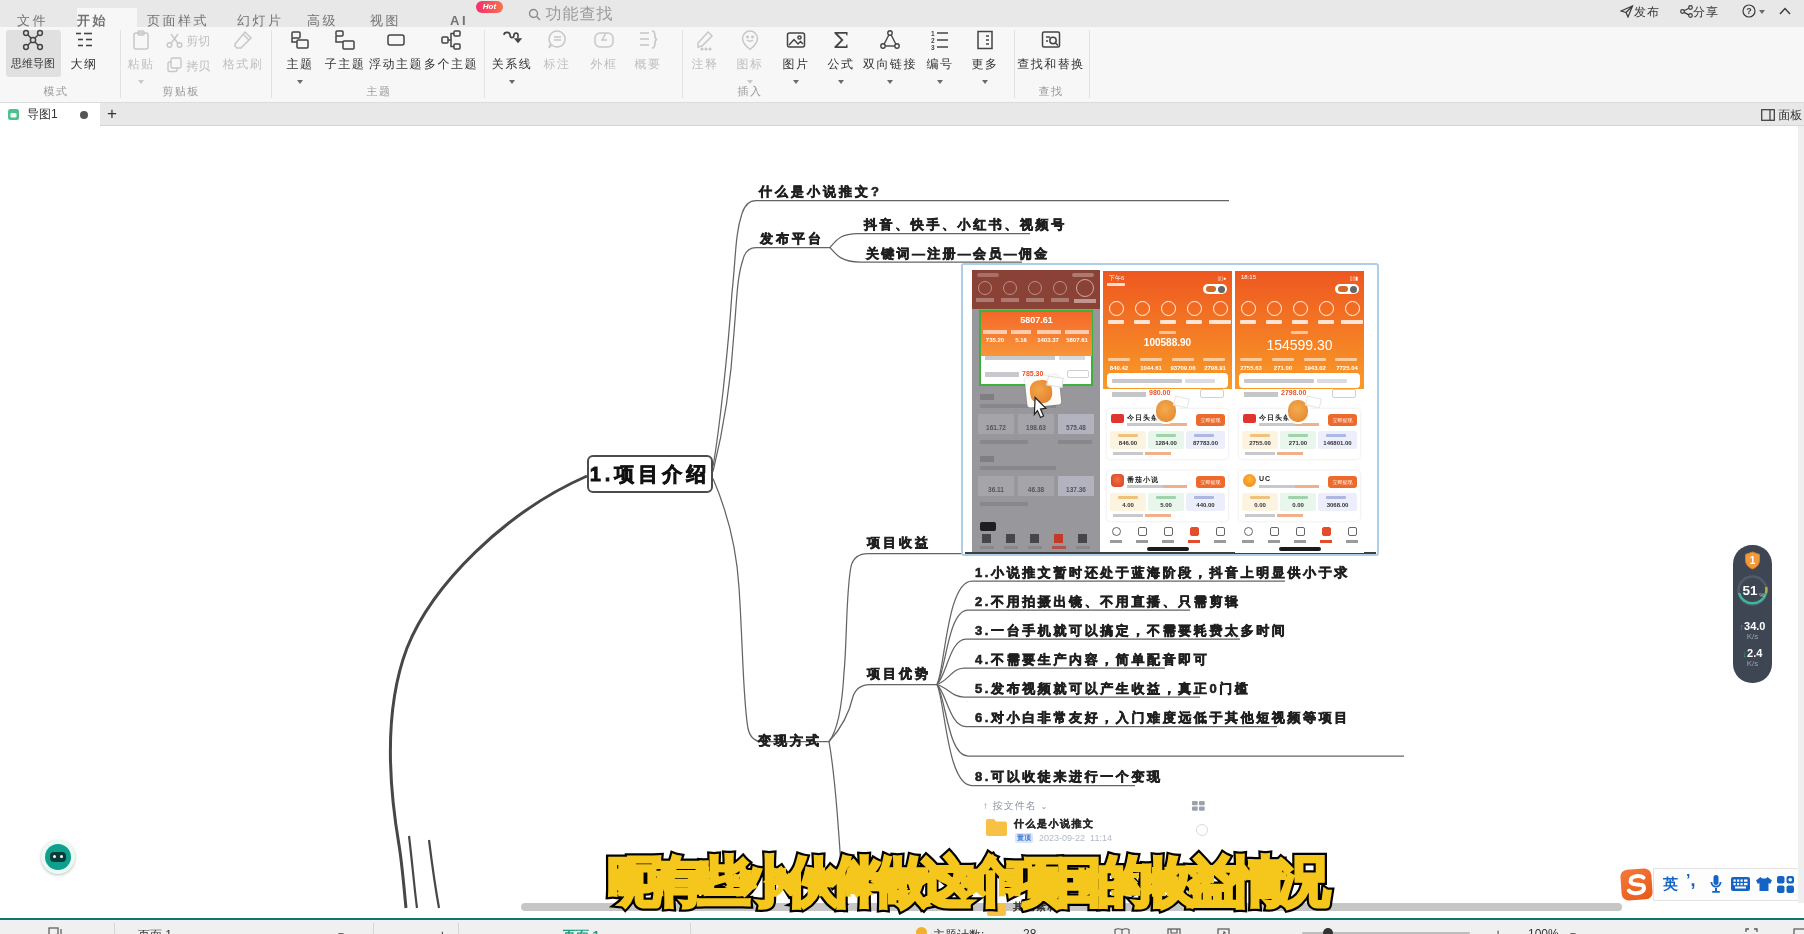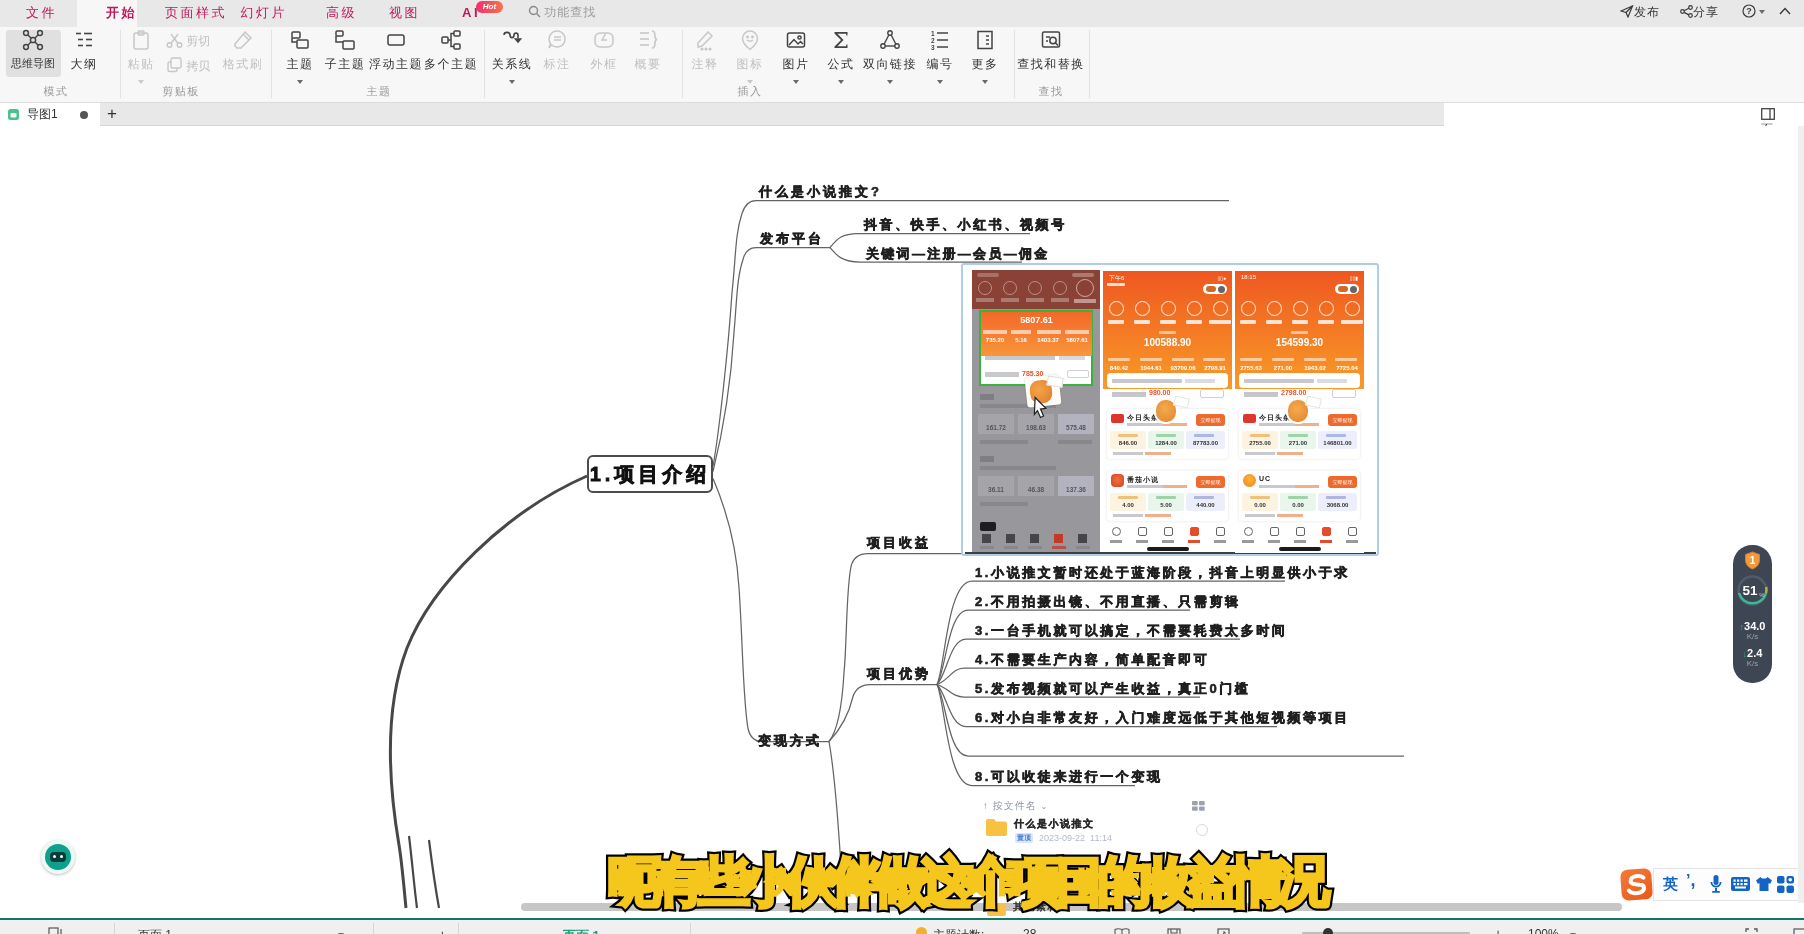--- a/index.html
+++ b/index.html
@@ -1,37 +1,37 @@
 <!DOCTYPE html>
 <html><head><meta charset="utf-8">
 <style>
 *{margin:0;padding:0;box-sizing:border-box}
 html,body{width:1804px;height:934px;overflow:hidden}
 body{font-family:"Liberation Sans",sans-serif;position:relative;background:#fff}
 #root{position:absolute;left:0;top:0;width:1804px;height:934px;overflow:hidden}
 .abs{position:absolute}
 
 #tabbar{left:0;top:0;width:1804px;height:27px;background:#e8e8e8}
-.tab{position:absolute;top:0;height:27px;line-height:26px;font-size:13px;color:#be185d;text-align:right;letter-spacing:2.5px}
+.tab{position:absolute;top:8px;height:27px;line-height:26px;font-size:13px;color:#737373;text-align:left;letter-spacing:2.5px}
 #tab-active{background:#f7f7f7;font-weight:bold}
 .hotbadge{position:absolute;left:476px;top:1px;width:27px;height:11.5px;background:linear-gradient(90deg,#f52f6e,#f4744c);border-radius:6px;color:#fff;font-size:8px;font-style:italic;font-weight:bold;line-height:11px;text-align:center}
-#searchbox{position:absolute;left:528px;top:4px;font-size:12px;color:#9b9b9b}
+#searchbox{position:absolute;left:528px;top:4px;font-size:16px;color:#9b9b9b}
 .topright{position:absolute;top:4px;font-size:12px;color:#3a3a3a}
 
 #ribbon{left:0;top:27px;width:1804px;height:76px;background:#f7f7f7;border-bottom:1px solid #dcdcdc}
 .rsep{position:absolute;top:3px;width:1px;height:68px;background:#e2e2e2}
 .glabel{position:absolute;top:57px;font-size:11px;color:#9a9a9a;text-align:center;width:80px;letter-spacing:1.5px}
 .rbtn{position:absolute;text-align:center;font-size:12px;color:#333}
 .rbtn .lbl{display:block;margin-top:2px;white-space:nowrap;letter-spacing:1.5px}
 .dis{color:#c0c0c0}
 .arrow{display:inline-block;width:0;height:0;border-left:3px solid transparent;border-right:3px solid transparent;border-top:4px solid #6a6a6a;vertical-align:middle}
 .arrowd{border-top-color:#c9c9c9}
 .smallrow{position:absolute;font-size:12px;color:#c0c0c0;white-space:nowrap}
 
-#doctabs{left:0;top:103px;width:1444px;height:23px;background:#e8e8e8;border-bottom:1px solid #d6d6d6}
+#doctabs{left:0;top:103px;width:1804px;height:23px;background:#e8e8e8;border-bottom:1px solid #d6d6d6}
 #doctab1{position:absolute;left:0;top:0;width:100px;height:23px;background:#fff;font-size:12px;color:#333;line-height:22px}
 
 #canvas{left:0;top:126px;width:1804px;height:792px;background:#fff}
 .cjk{letter-spacing:3px;font-weight:bold;color:#1f1f1f;font-size:13px;white-space:nowrap;-webkit-text-stroke:0.6px #1f1f1f}
 
 .hgrad{position:absolute;left:0;top:0;width:129px;height:118px;background:linear-gradient(180deg,#ee5720,#f99b28)}
 .wring{position:absolute;top:30px;width:15px;height:15px;border:1.6px solid rgba(255,255,255,.92);border-radius:50%}
 .wbar{position:absolute;height:3.5px;background:rgba(255,255,255,.8);border-radius:1px}
 .statl{position:absolute;height:3px;background:rgba(255,255,255,.55);border-radius:1px}
 .statv{position:absolute;font-size:6px;color:#fff;font-weight:bold;width:32px;text-align:center}
@@ -568,21 +568,21 @@
           <div class="wring" style="left:32px"></div>
           <div class="wring" style="left:58px"></div>
           <div class="wring" style="left:84px"></div>
           <div class="wring" style="left:110px"></div>
    <div class="wbar" style="left:5px;top:49px;width:16px"></div>
           <div class="wbar" style="left:31px;top:49px;width:16px"></div>
           <div class="wbar" style="left:57px;top:49px;width:16px"></div>
           <div class="wbar" style="left:83px;top:49px;width:16px"></div>
           <div class="wbar" style="left:106px;top:49px;width:22px"></div>
    <div class="statl" style="left:56px;top:60px;width:17px"></div>
-   <div style="position:absolute;left:0;top:66px;width:129px;text-align:center;font-size:10px;font-weight:bold;color:#fff">154599.30</div>
+   <div style="position:absolute;left:0;top:66px;width:129px;text-align:center;font-size:14px;font-weight:normal;color:#fff">154599.30</div>
    <div class="statl" style="left:5px;top:87px;width:22px"></div>
           <div class="statl" style="left:37px;top:87px;width:22px"></div>
           <div class="statl" style="left:69px;top:87px;width:22px"></div>
           <div class="statl" style="left:100px;top:87px;width:22px"></div>
    <div class="statv" style="left:0px;top:94px">2755.63</div>
           <div class="statv" style="left:32px;top:94px">271.00</div>
           <div class="statv" style="left:64px;top:94px">1943.02</div>
           <div class="statv" style="left:96px;top:94px">7725.04</div>
   </div>
   <div class="daterow">

